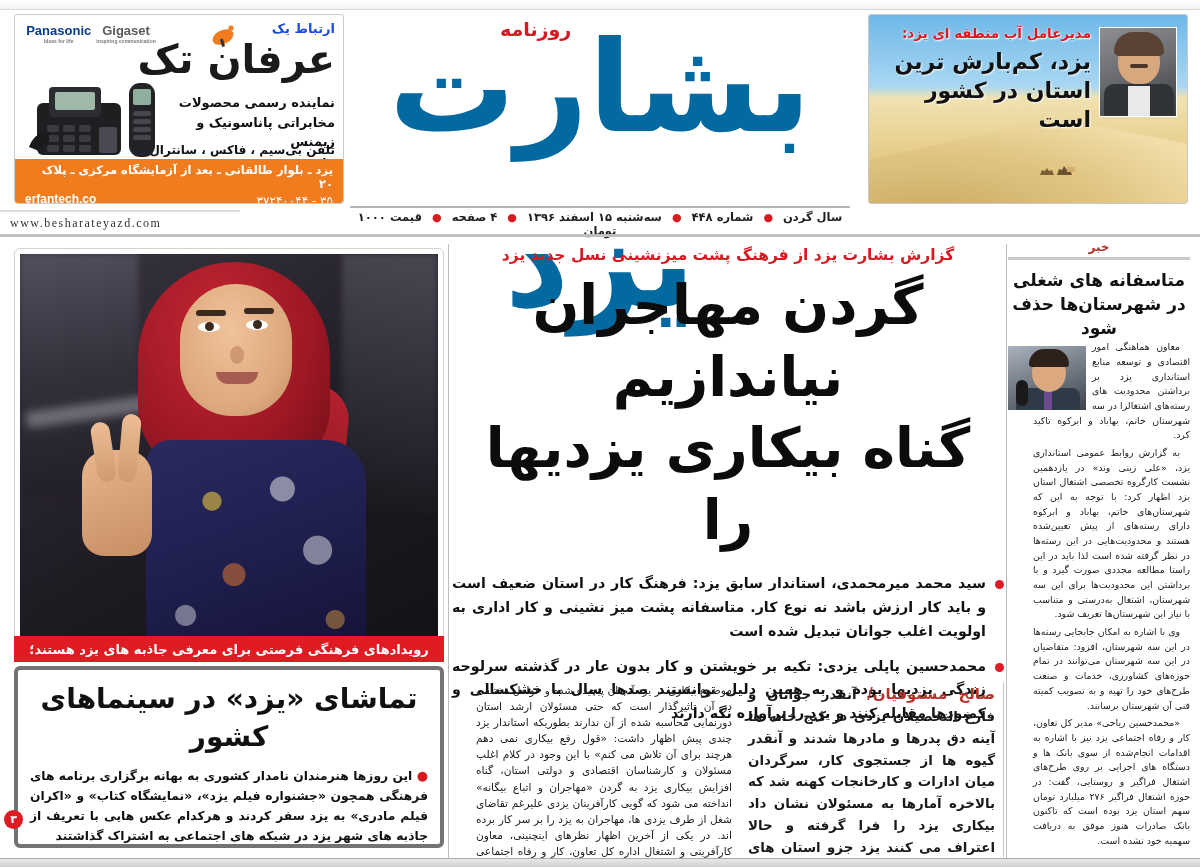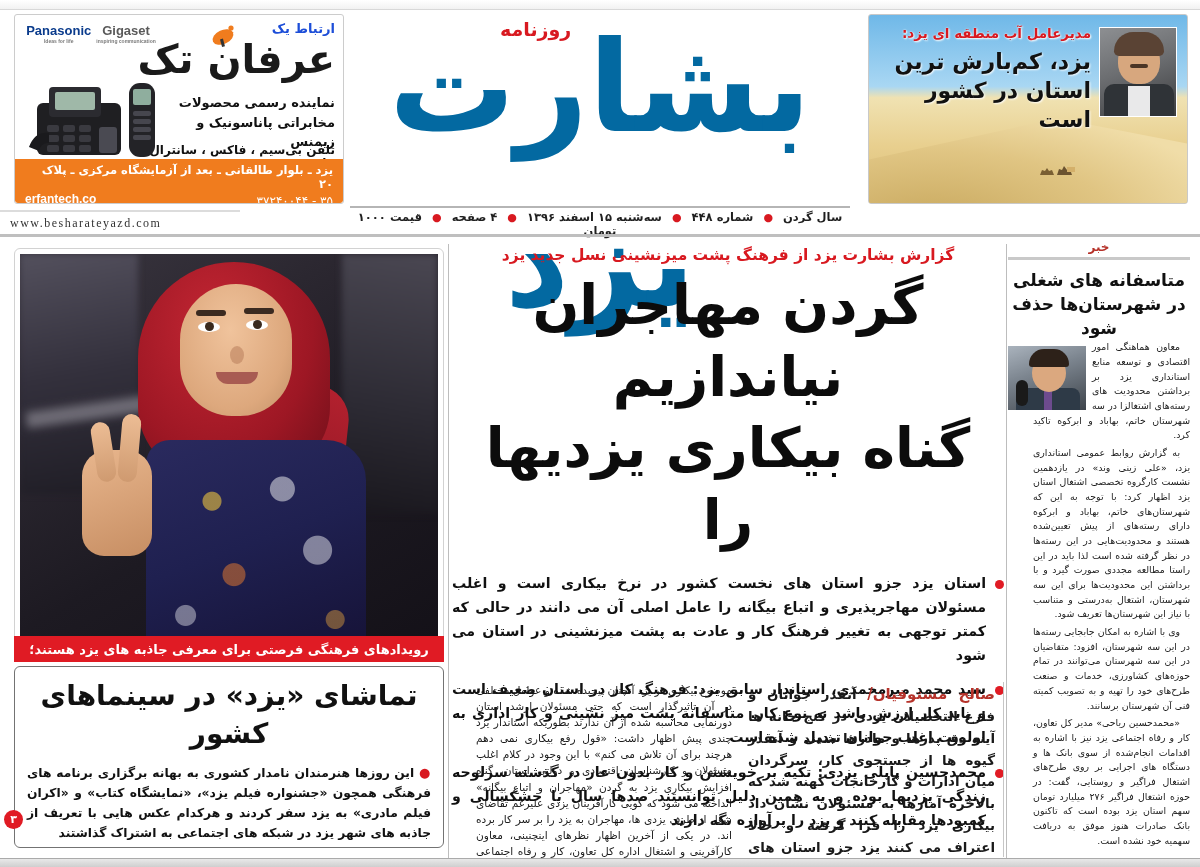--- a/index.html
+++ b/index.html
@@ -198,21 +198,21 @@
     position: absolute; left: 14px; top: 636px; width: 430px; height: 26px;
     background: #e01b24; color: #fff;
     font-size: 13px; font-weight: bold;
     display: flex; align-items: center; justify-content: center;
     text-align: center;
   }
 
   
   .left-lower {
     position: absolute; left: 14px; top: 666px; width: 430px; height: 182px;
-    border: 1px solid #737373; border-radius: 6px; background: #fff;
+    border: 4px solid #737373; border-radius: 6px; background: #fff;
     padding: 6px 12px 6px 12px; overflow: hidden;
   }
   .ll-title {
     font-size: 28px; font-weight: bold; color: #111; text-align: center;
     line-height: 1.34; margin-top: 4px;
   }
   .ll-lead {
     margin-top: 10px; font-size: 12.3px; color: #111; font-weight: bold;
     line-height: 1.62; text-align: justify;
   }
@@ -447,24 +447,20 @@
   <div class="center">
     <div class="kicker-main">گزارش بشارت یزد از فرهنگ پشت میزنشینی نسل جدید یزد</div>
     <div class="headline-main">
       <div>گردن مهاجران نیاندازیم</div>
       <div>گناه بیکاری یزدیها را</div>
     </div>
 
     <div class="bullets">
       <div class="bullet-row">
         <span class="bullet-dot"></span>
-        <span class="bullet-text">استان یزد جزو استان های نخست کشور در نرخ بیکاری است و اغلب مسئولان مهاجرپذیری و اتباع بیگانه را عامل اصلی آن می دانند در حالی که کمتر توجهی به تغییر فرهنگ کار و عادت به پشت میزنشینی در استان می شود</span>
-      </div>
-      <div class="bullet-row">
-        <span class="bullet-dot"></span>
         <span class="bullet-text">سید محمد میرمحمدی، استاندار سابق یزد: فرهنگ کار در استان ضعیف است و باید کار ارزش باشد نه نوع کار. متاسفانه پشت میز نشینی و کار اداری به اولویت اغلب جوانان تبدیل شده است</span>
       </div>
       <div class="bullet-row">
         <span class="bullet-dot"></span>
         <span class="bullet-text">محمدحسین پاپلی یزدی: تکیه بر خویشتن و کار بدون عار در گذشته سرلوحه زندگی یزدیها بوده و به همین دلیل توانستند صدها سال با خشکسالی و کمبودها مقابله کنند و یزد را پرآوازه نگه دارند</span>
       </div>
     </div>
 
     <div class="cols-wrap">
       <div class="col-body right-col">

